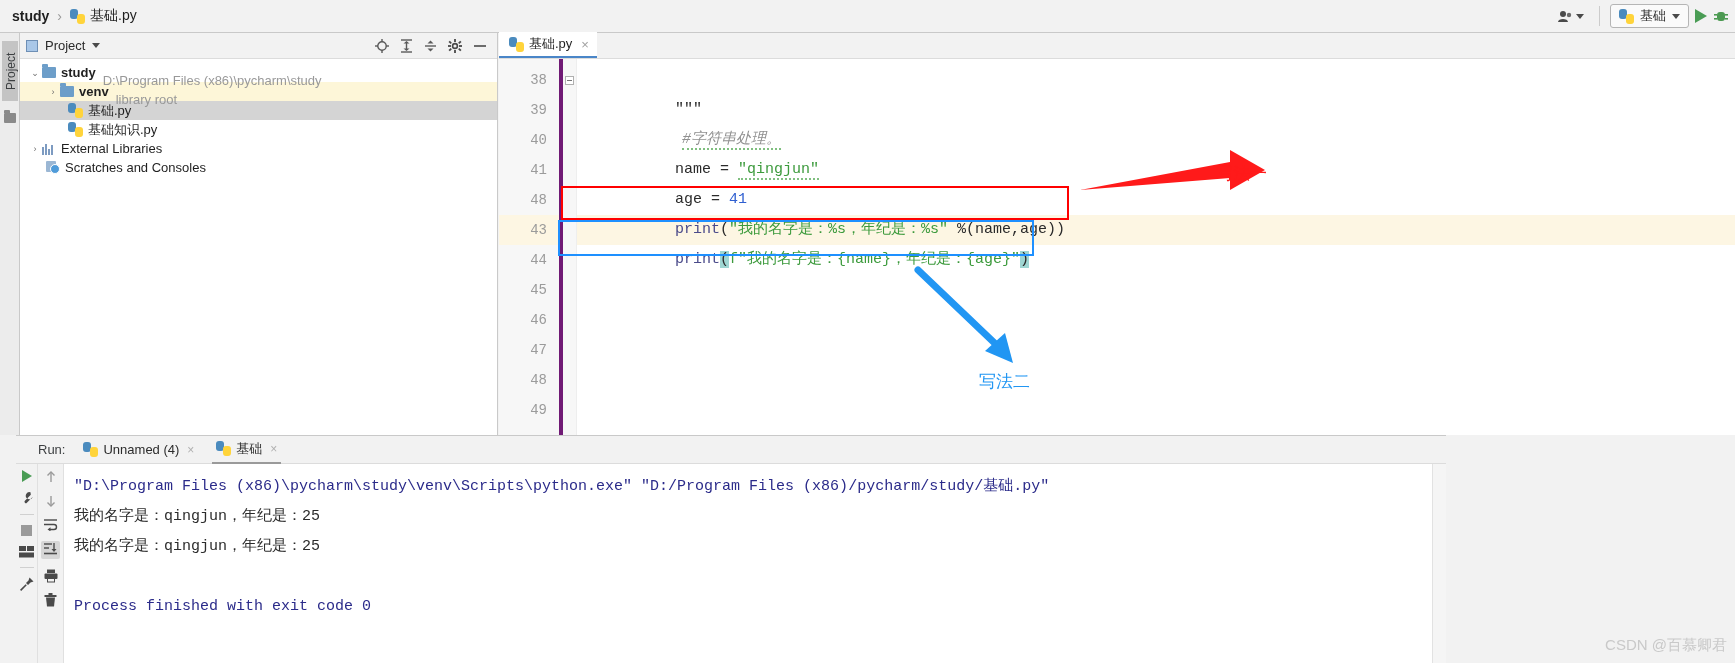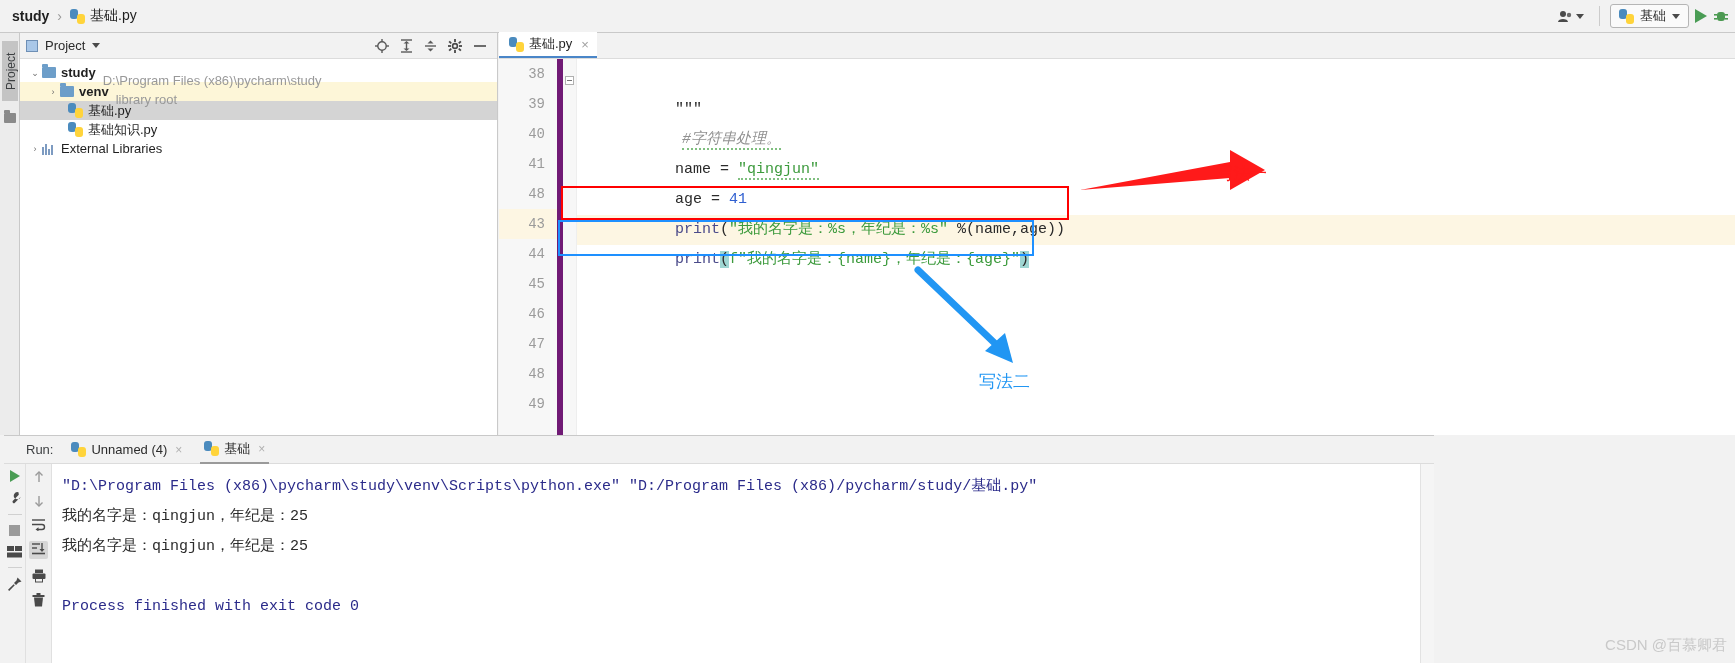--- a/index.html
+++ b/index.html
@@ -93,23 +93,23 @@
   
   .editor-area { position:absolute; left:499px; top:33px; width:1236px; height:402px; background:#ffffff; }
   .tabstrip { height:26px; background:#f2f2f2; border-bottom:1px solid #dcdcdc; display:flex; align-items:flex-end;}
   .etab {
     height:26px; display:flex; align-items:center; gap:5px; padding:0 8px 0 10px;
     background:#ffffff; border-bottom:2px solid #4a86c8; font-size:13px; color:#1f1f1f;
   }
   .etab .x { color:#a0a0a0; font-size:13px; margin-left:4px; }
   .editor-body { position:relative; height:376px; background:#ffffff; display:flex; }
   .gutter {
-    width:64px; background:#f7f7f7; border-right:6px solid #701a75;
+    width:64px; background:#f7f7f7; border-right:4px solid #701a75;
     font-family:"Liberation Mono", monospace; font-size:14px; color:#9b9b9b;
-    text-align:right; 
+    text-align:right; padding-top:6px;
   }
   .gutter .ln { height:30px; line-height:30px; padding-right:12px; }
   .gutter .ln.hl { background:#fdf6e3; }
   .foldcol { width:14px; background:#f7f7f7; padding-top:6px; border-right:1px solid #eeeeee;}
   .foldcol .fmark { height:30px; display:flex; align-items:center; justify-content:center;}
   .foldbox { width:9px;height:9px;border:1px solid #b0b0b0;background:#fff;position:relative;}
   .foldbox::before{content:"";position:absolute;left:1px;top:3px;width:5px;height:1px;background:#777;}
   .code {
     position:relative; flex:1; padding-top:6px;
     font-family:"Liberation Mono", monospace; font-size:15px; color:#2b2b2b;
@@ -128,21 +128,21 @@
   .box-red {
     position:absolute; border:2px solid #ff0000; pointer-events:none;
   }
   .box-blue {
     position:absolute; border:2px solid #1e90ff; pointer-events:none;
   }
   .annot-red { position:absolute; color:#ff1a1a; font-size:17px; }
   .annot-blue{ position:absolute; color:#2196f3; font-size:17px; }
 
   
-  .runpanel { position:absolute; left:4px; top:435px; width:1430px; height:228px; background:#ffffff; border-top:1px solid #c9c9c9;}
+  .runpanel { position:absolute; left:16px; top:435px; width:1430px; height:228px; background:#ffffff; border-top:1px solid #c9c9c9;}
   .run-tabs { height:28px; background:#f2f2f2; display:flex; align-items:center; padding-left:22px; gap:14px; border-bottom:1px solid #dcdcdc;}
   .run-label { font-size:13px; color:#3c3f41; }
   .rtab { display:flex; align-items:center; gap:5px; font-size:13px; color:#2b2b2b; height:28px; padding:0 4px;}
   .rtab.active { border-bottom:2px solid #9a9a9a; }
   .rtab .x { color:#b0b0b0; font-size:12px; margin-left:3px;}
   .run-body { display:flex; height:199px; }
   .run-toolbar { width:22px; background:#f2f2f2; border-right:1px solid #e0e0e0; padding-top:6px; display:flex; flex-direction:column; align-items:center; gap:9px;}
   .run-toolbar2 { width:26px; background:#f2f2f2; border-right:1px solid #e0e0e0; padding-top:6px; display:flex; flex-direction:column; align-items:center; gap:10px;}
   .rt-sep { width:14px;height:1px;background:#d0d0d0;}
   .rt-sel { background:#d6d6d6; border-radius:2px; padding:1px 2px;}
@@ -281,20 +281,25 @@
         <span class="arrow">›</span>
         <span class="libs-ico">
           <i style="height:8px"></i>
             <i style="height:11px"></i>
             <i style="height:6px"></i>
             <i style="height:10px"></i>
         </span>
         <span class="nodename norm">External Libraries</span>
       </div>
 
+      <div class="trow">
+        <span class="indent" style="width:18px"></span>
+        <span class="scratch-ico"></span>
+        <span class="nodename norm">Scratches and Consoles</span>
+      </div>
     </div>
   </div>
 
   <div class="editor-area">
     <div class="tabstrip">
       <div class="etab">
         <span class="pyicon"></span>
         <span>基础.py</span>
         <span class="x">×</span>
       </div>

